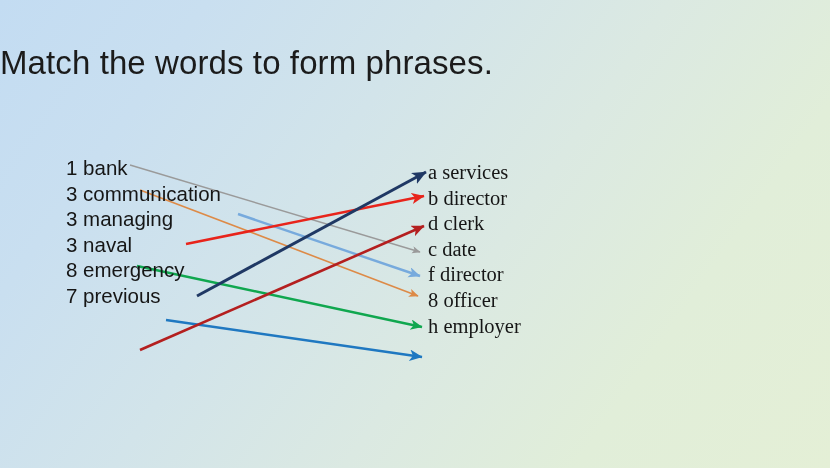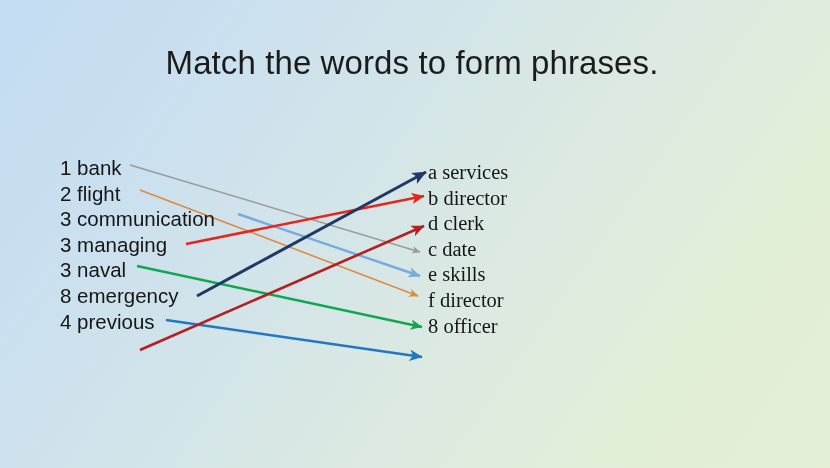--- a/index.html
+++ b/index.html
@@ -25,37 +25,37 @@
         #e1eed9 78%,
         #e4efd6 100%);
     overflow: hidden;
   }
   
   #title {
     position: absolute;
     left: 0;
     top: 43px;
     width: 824px;
-    text-align: center;
+    text-align: left;
     font-size: 33px;
     line-height: 40px;
     font-weight: 400;
     color: #1b1b1b;
     letter-spacing: 0.1px;
     white-space: nowrap;
   }
   
   .col {
     position: absolute;
     font-size: 20.5px;
     line-height: 25.6px;
     color: #161616;
     white-space: nowrap;
   }
-  #left-col  { left: 60px;  top: 155px; }
+  #left-col  { left: 66px;  top: 155px; }
   #right-col { left: 428px; top: 160px; font-family: Liberation Serif, serif; }
 
   .item {
     height: 25.6px;
     display: block;
   }
   
   #connectors {
     position: absolute;
     left: 0;
@@ -106,31 +106,30 @@
         <line x1="186" y1="244" x2="424" y2="196" stroke="#e8241b" stroke-width="2.6" stroke-linecap="butt" marker-end="url(#ah-3)"></line>
         <line x1="137" y1="266" x2="422" y2="327" stroke="#10a74f" stroke-width="2.4" stroke-linecap="butt" marker-end="url(#ah-4)"></line>
         <line x1="197" y1="296" x2="426" y2="172" stroke="#1f3864" stroke-width="3" stroke-linecap="butt" marker-end="url(#ah-5)"></line>
         <line x1="166" y1="320" x2="422" y2="357" stroke="#1f78c1" stroke-width="2.6" stroke-linecap="butt" marker-end="url(#ah-6)"></line>
         <line x1="140" y1="350" x2="424" y2="226" stroke="#b41f1f" stroke-width="2.6" stroke-linecap="butt" marker-end="url(#ah-7)"></line>
       </g>
   </svg>
 
   <div class="col" id="left-col">
     <span class="item">1 bank</span>
-    <span class="item">2 flight</span>
     <span class="item">3 communication</span>
     <span class="item">3 managing</span>
     <span class="item">3 naval</span>
     <span class="item">8 emergency</span>
-    <span class="item">4 previous</span>
+    <span class="item">7 previous</span>
   </div>
 
   <div class="col" id="right-col">
     <span class="item">a services</span>
     <span class="item">b director</span>
     <span class="item">d clerk</span>
     <span class="item">c date</span>
-    <span class="item">e skills</span>
     <span class="item">f director</span>
     <span class="item">8 officer</span>
+    <span class="item">h employer</span>
   </div>
 
 </div>
 
 </body></html>

